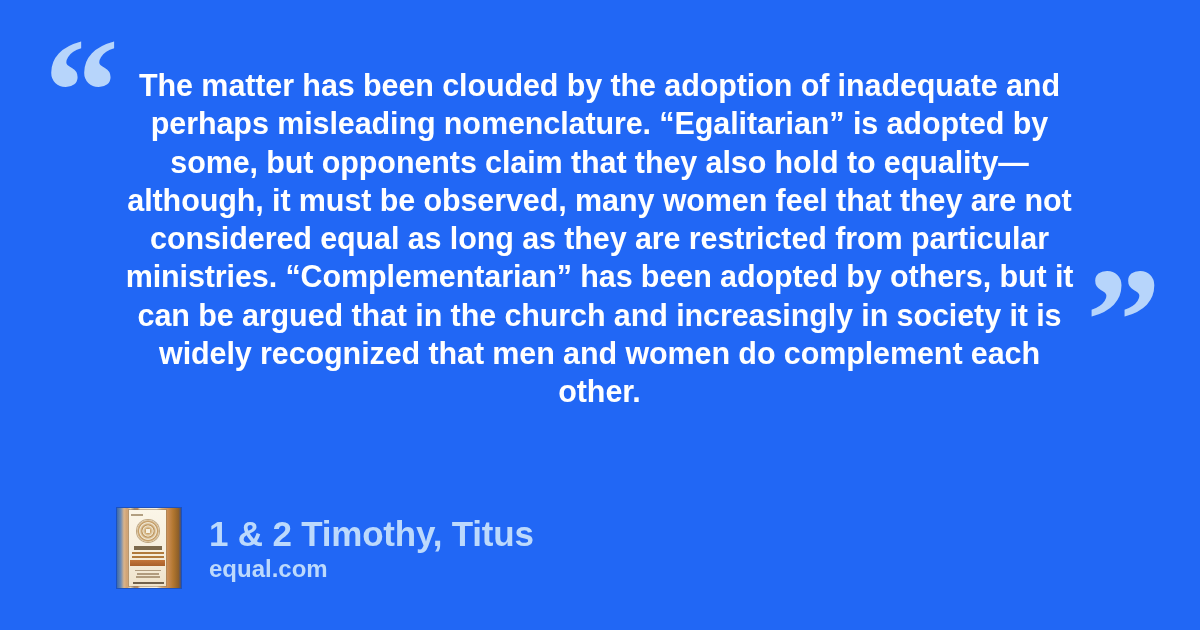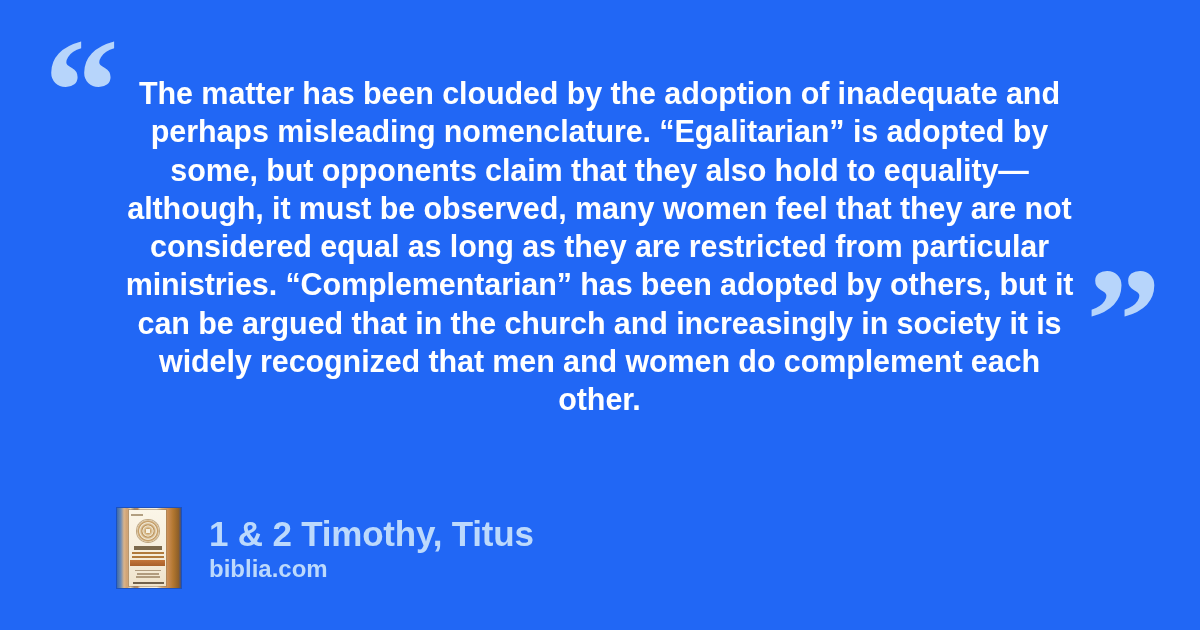--- a/index.html
+++ b/index.html
@@ -46,21 +46,21 @@
 
   
   #quote-block {
     position: absolute;
     left: 112px;
     top: 62px;
     width: 975px;
     text-align: center;
   }
   #quote-text {
-    margin: 12px;
+    margin: 4px;
     color: #ffffff;
     font-size: 30.5px;
     font-weight: 700;
     line-height: 38.3px;
     letter-spacing: -0.1px;
     white-space: pre-line;
   }
 
   
   #attribution {
@@ -225,18 +225,18 @@
       <div class="line-b"></div>
       <div class="band"></div>
       <div class="sm1"></div>
       <div class="sm2"></div>
       <div class="sm3"></div>
       <div class="author"></div>
     </div>
 
     <div id="attribution-text">
       <div id="book-title" style="color: rgb(188, 217, 252);">1 &amp; 2 Timothy, Titus</div>
-      <div id="site-url" style="color: rgb(188, 217, 252);">biblia.com</div>
+      <div id="site-url" style="color: rgb(188, 217, 252);">equal.com</div>
     </div>
 
   </div>
 
 </div>
 
 </body></html>

